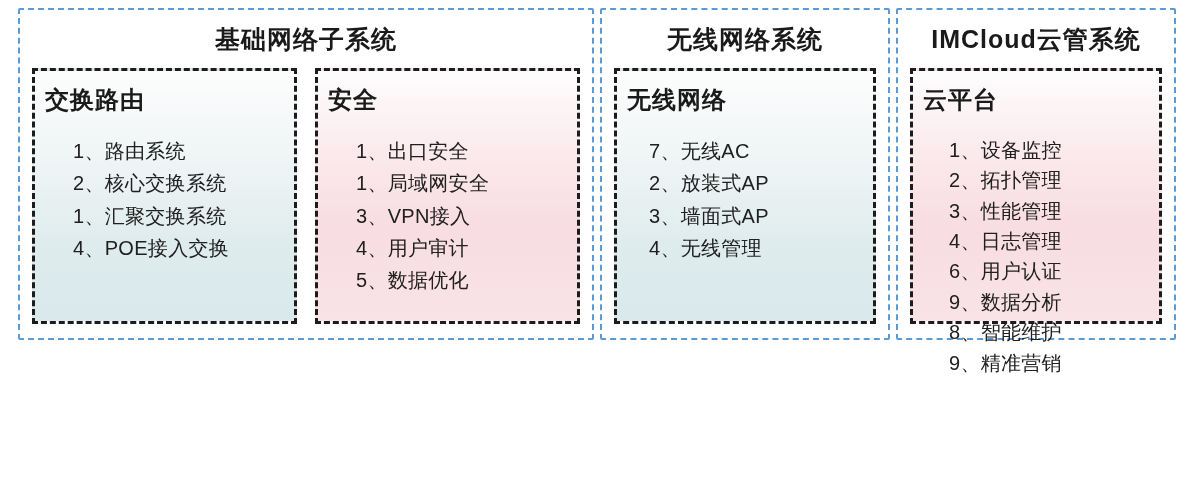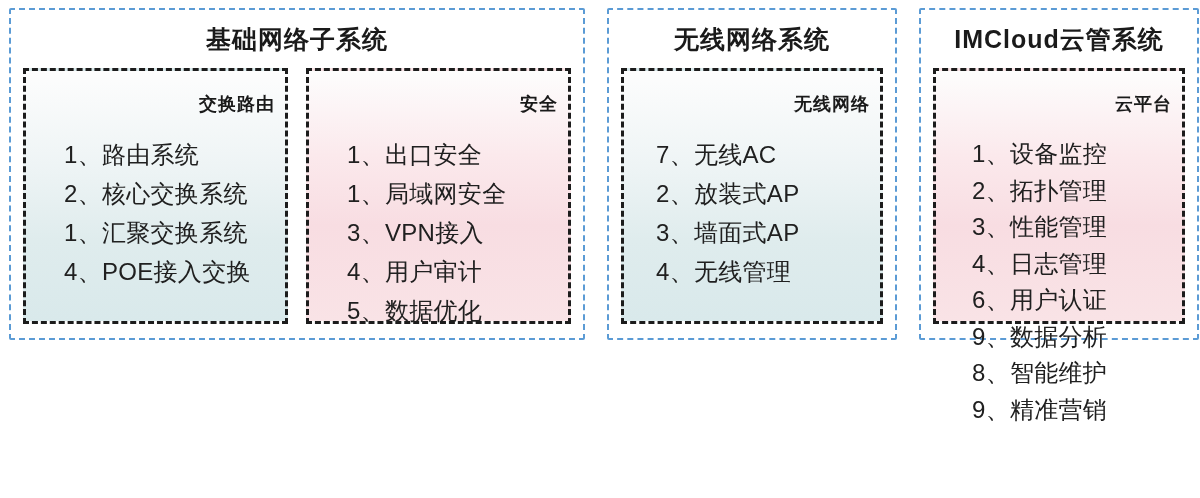--- a/index.html
+++ b/index.html
@@ -13,22 +13,22 @@
     font-family: "Liberation Sans", sans-serif;
     overflow: hidden;
   }
   .canvas {
     position: relative;
     width: 1200px;
     height: 350px;
     box-sizing: border-box;
     display: flex;
     align-items: stretch;
-    gap: 22px;
-    padding: 8px 6px 10px 9px;
+    gap: 6px;
+    padding: 8px 6px 10px 18px;
   }
   
   .group {
     border: 2px dashed #5b9bd5;
     border-radius: 2px;
     box-sizing: border-box;
     display: flex;
     flex-direction: column;
     background: #ffffff;
     padding: 10px 12px 14px 12px;
@@ -62,35 +62,35 @@
     padding: 14px 10px 10px 10px;
     min-width: 0;
   }
   .card.teal {
     background: linear-gradient(180deg, #fdfdfd 0%, #eef4f5 38%, #dfeced 68%, #d9e9eb 100%);
   }
   .card.pink {
     background: linear-gradient(180deg, #fdfdfd 0%, #fbe9ec 34%, #f8dde2 62%, #f9e3e6 100%);
   }
   .card-title {
-    text-align: right;
-    font-size: 18px;
+    text-align: left;
+    font-size: 24px;
     font-weight: bold;
     color: #1a1a1a;
     letter-spacing: 1px;
-    margin: 10px 0 22px 0;
+    margin: 2px 0 22px 0;
     line-height: 1.1;
   }
   .item-list {
     list-style: none;
     margin: 0;
     padding: 0 0 0 22px;
   }
   .item {
-    font-size: 24px;
+    font-size: 20px;
     color: #202020;
     line-height: 1.62;
     white-space: nowrap;
     letter-spacing: 0.3px;
   }
   .card.wide .item-list { padding-left: 28px; }
   .card.cloudcard .item-list { padding-left: 26px; }
   .card.cloudcard .item { line-height: 1.52; }
 </style>
 </head>

